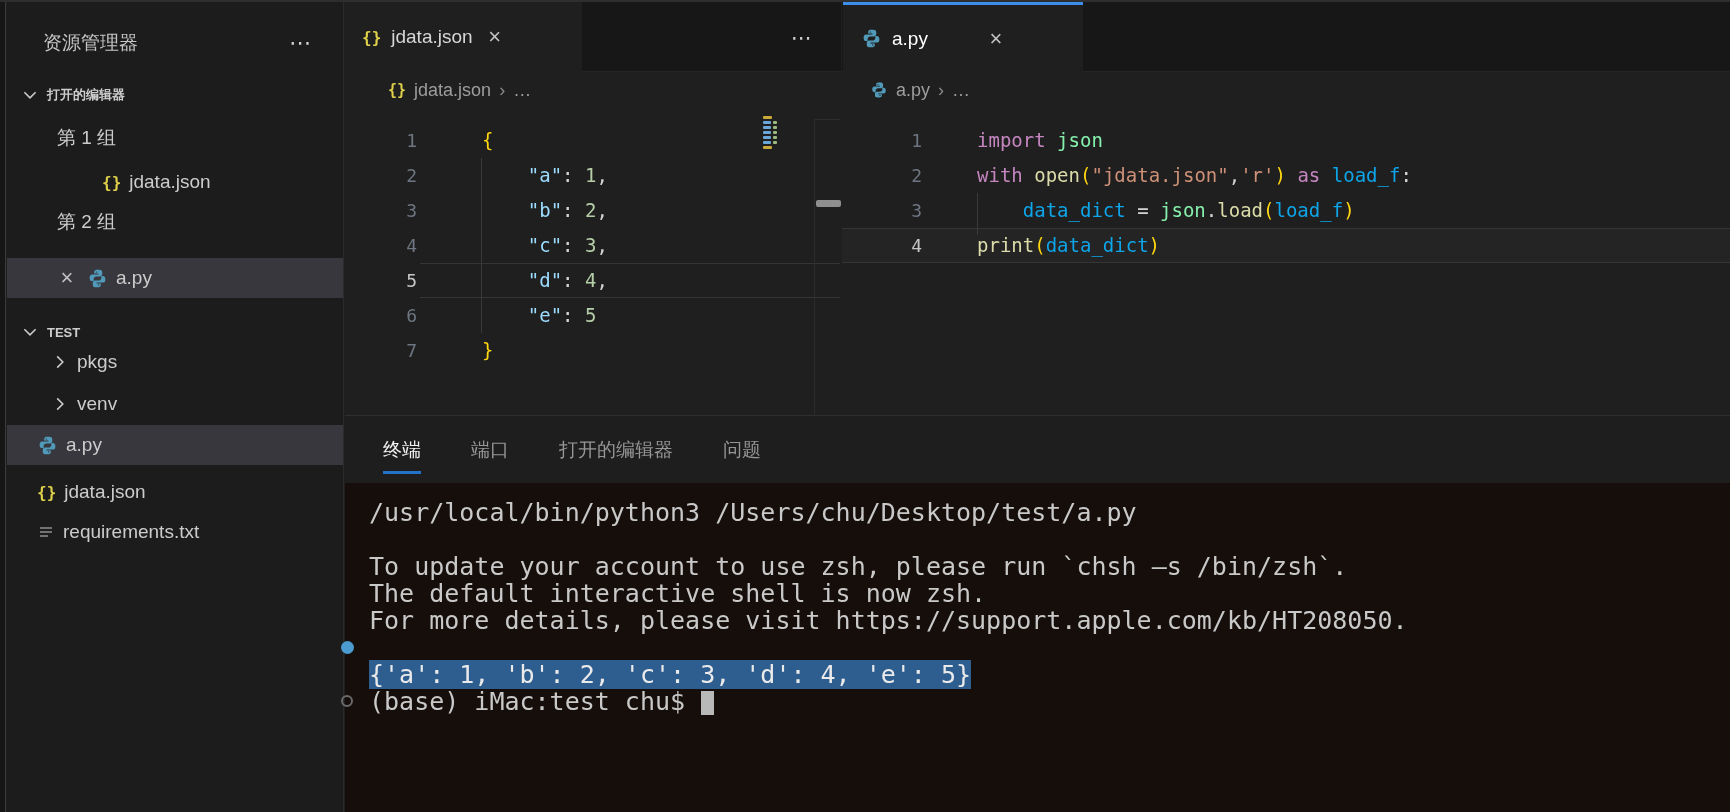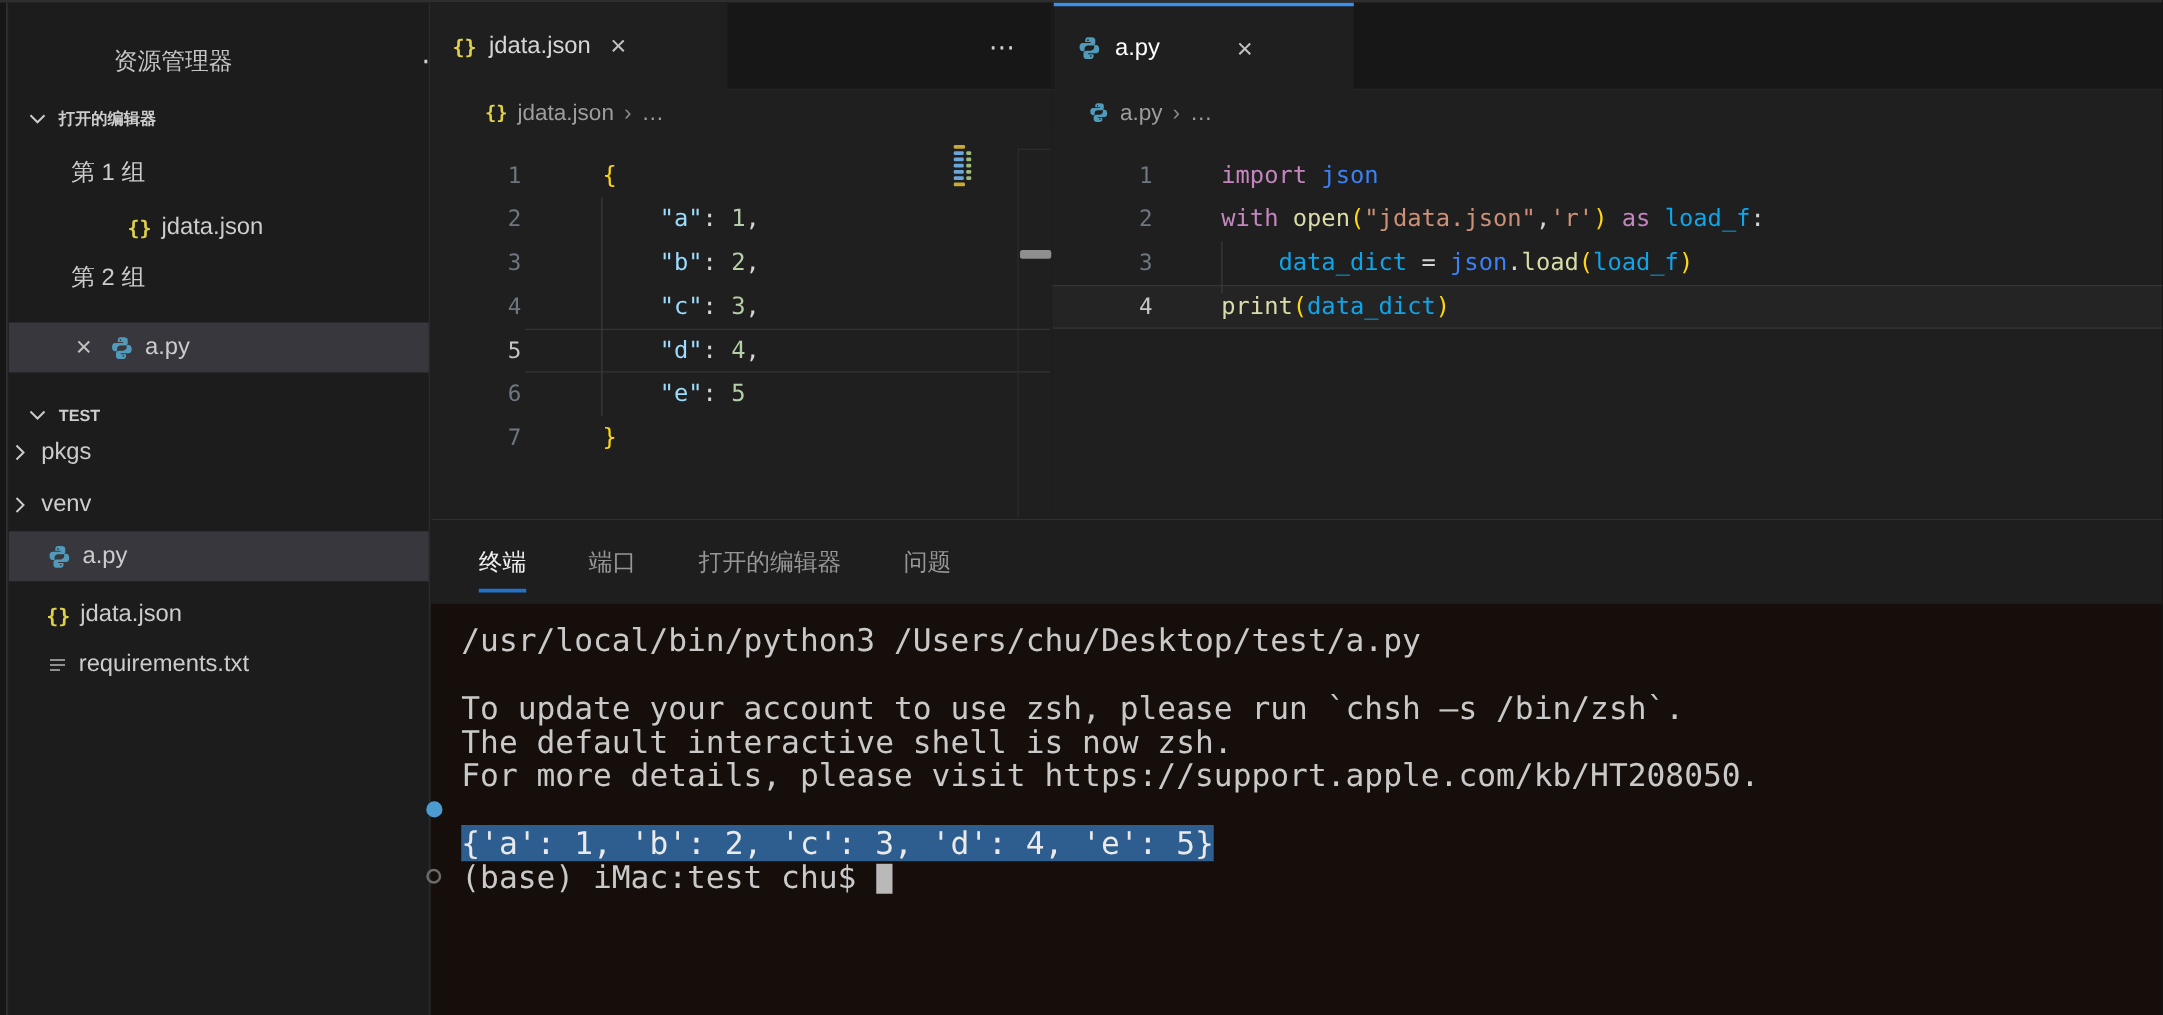--- a/index.html
+++ b/index.html
@@ -11,30 +11,30 @@
     color:#cccccc;
     border-top:2px solid #2e2e2e;
   }
   
   .rail { position:absolute; left:0; top:0; width:6px; height:812px; background:#161616; border-right:1px solid #3a3a3a; }
 
   
   .sidebar { position:absolute; left:7px; top:0; width:337px; height:812px; background:#1c1c1c; border-right:1px solid #2b2b2b; }
   .sb-row { position:absolute; left:0; width:100%; height:40px; display:flex; align-items:center; font-size:19px; color:#cccccc; cursor:pointer; }
   .sb-row.selected { background:#37373d; }
-  .sb-title { position:absolute; top:34px; height:40px; width:100%; display:flex; align-items:flex-start;margin-left:48px; }
+  .sb-title { position:absolute; top:14px; height:40px; width:100%; display:flex; align-items:flex-end; }
   .sb-title .t { margin-left:36px; font-size:19px; color:#c5c5c5; }
   .sb-title .more { position:absolute; right:30px; font-size:22px; letter-spacing:2px; color:#cfcfcf; cursor:pointer; }
   .sb-head { font-weight:bold; font-size:13px; }
   .chev { width:18px; height:18px; flex:0 0 18px; }
   .chev svg { width:18px; height:18px; display:block; }
   .ind-a { padding-left:14px; }        
   .ind-group { padding-left:50px; }    
   .ind-oefile { padding-left:95px; }   
-  .ind-folder { }   
+  .ind-folder { padding-left:44px; }   
   .ind-file { padding-left:30px; }     
   .gap8 { width:8px; flex:0 0 8px; }
   .close-x { font-size:22px; color:#c2c2c2; width:24px; text-align:center; cursor:pointer; }
   .json-ico { color:#ded04a; font-family:"DejaVu Sans Mono",monospace; font-weight:bold; font-size:16px; }
   .py-ico svg { width:21px; height:21px; display:block; }
   .txt-ico svg { width:18px; height:18px; display:block; }
 
   
   .egroup { position:absolute; top:0; background:#1f1f1f; }
   #ed1 { left:344px; width:497px; height:412px; }
@@ -53,21 +53,21 @@
   
   .code { position:absolute; top:121px; left:0; right:0; }
   .cl { position:relative; height:35px; }
   .cl .ln { position:absolute; left:0; top:0; height:35px; line-height:35px; text-align:right;
             font-family:"DejaVu Sans Mono","Liberation Mono",monospace; font-size:18px; color:#6e7681; }
   .cl.active .ln { color:#c6c6c6; }
   .cl .lt { position:absolute; top:0; height:35px; line-height:35px; white-space:pre;
             font-family:"DejaVu Sans Mono","Liberation Mono",monospace; font-size:19px; color:#d4d4d4; }
   #ed1 .ln { width:73px; }  #ed1 .lt { left:138px; }
   #ed2 .ln { width:80px; }  #ed2 .lt { left:135px; }
-  .tok-kw{color:#C586C0} .tok-module{color:#3b82f6} .tok-fn{color:#DCDCAA}
+  .tok-kw{color:#C586C0} .tok-module{color:#86efac} .tok-fn{color:#DCDCAA}
   .tok-str{color:#CE9178} .tok-var{color:#0ea5e9} .tok-key{color:#9CDCFE}
   .tok-num{color:#B5CEA8} .tok-brace{color:#ffd710} .tok-paren{color:#ffd710} .tok-punct{color:#d4d4d4}
 
   .curline { position:absolute; border-top:1px solid #353535; border-bottom:1px solid #353535; background:rgba(255,255,255,0.025); pointer-events:none; }
   #cur1 { left:76px; width:420px; top:261px; height:35px; background:transparent; }
   #cur2 { left:0; right:0; top:226px; height:35px; }
   .iguide { position:absolute; width:1px; background:#3a3a3a; }
   #ig1 { left:137px; top:156px; height:175px; }
   #ig2 { left:135px; top:191px; height:42px; }
 

